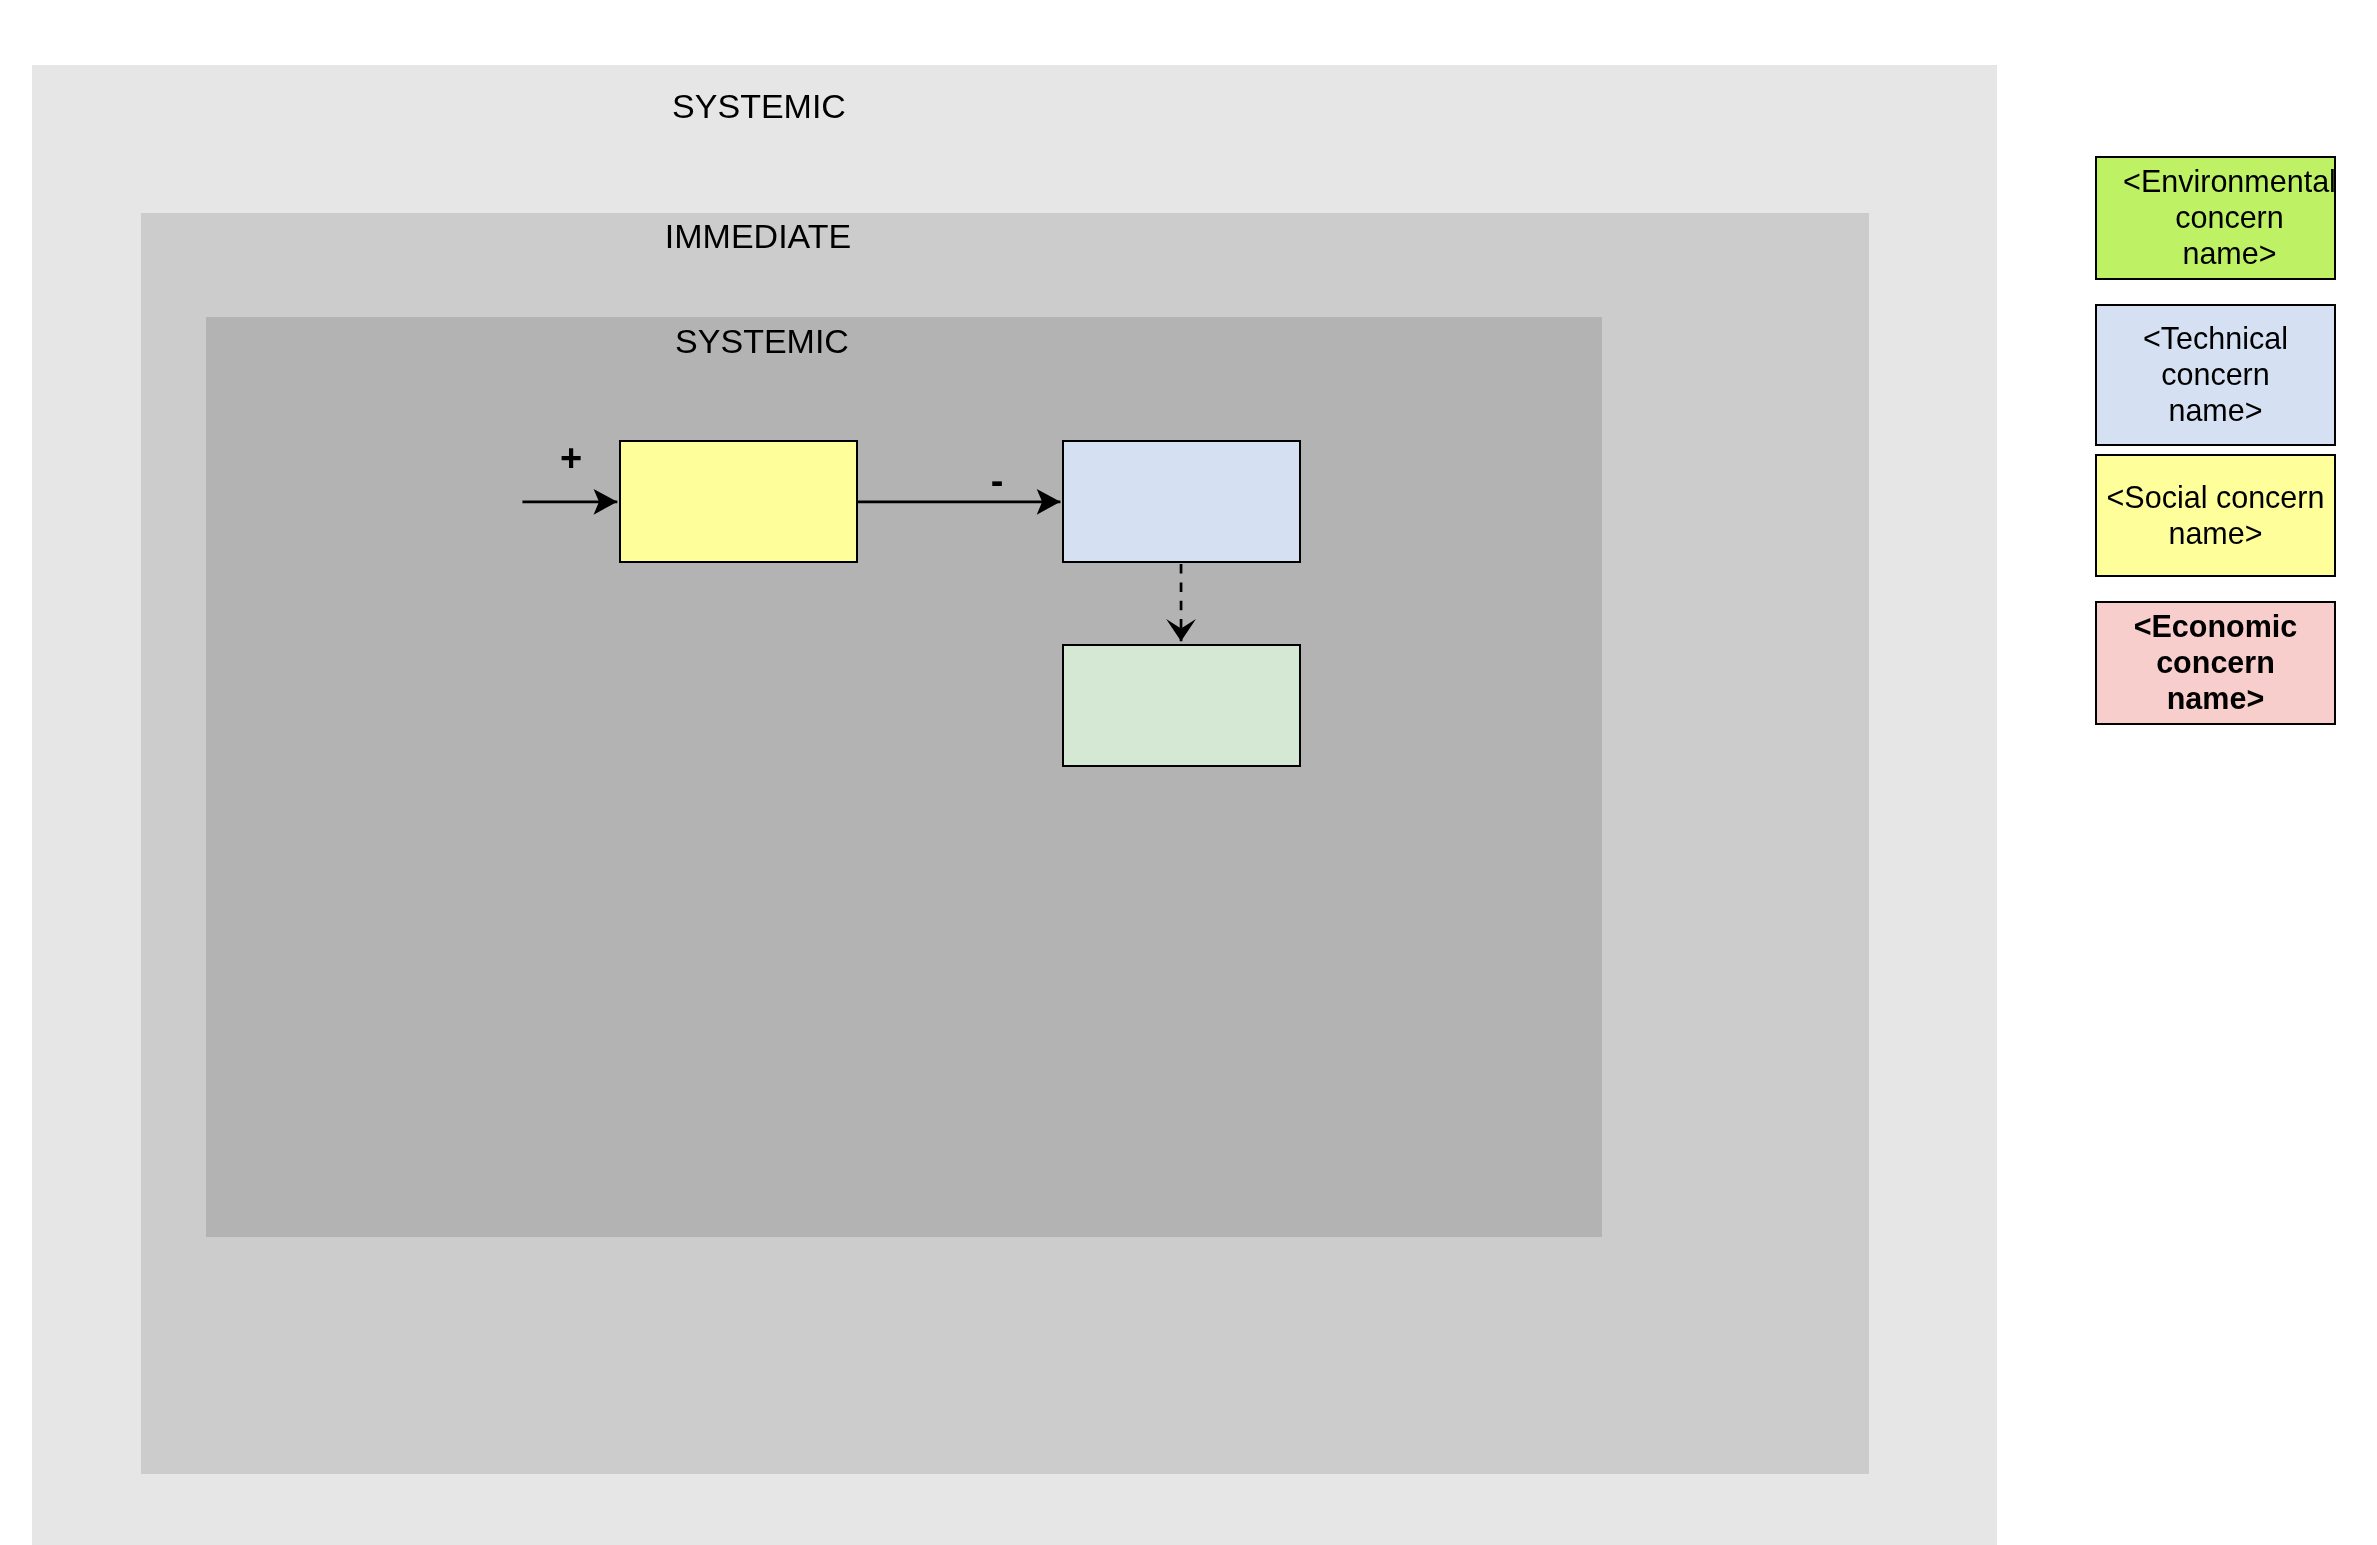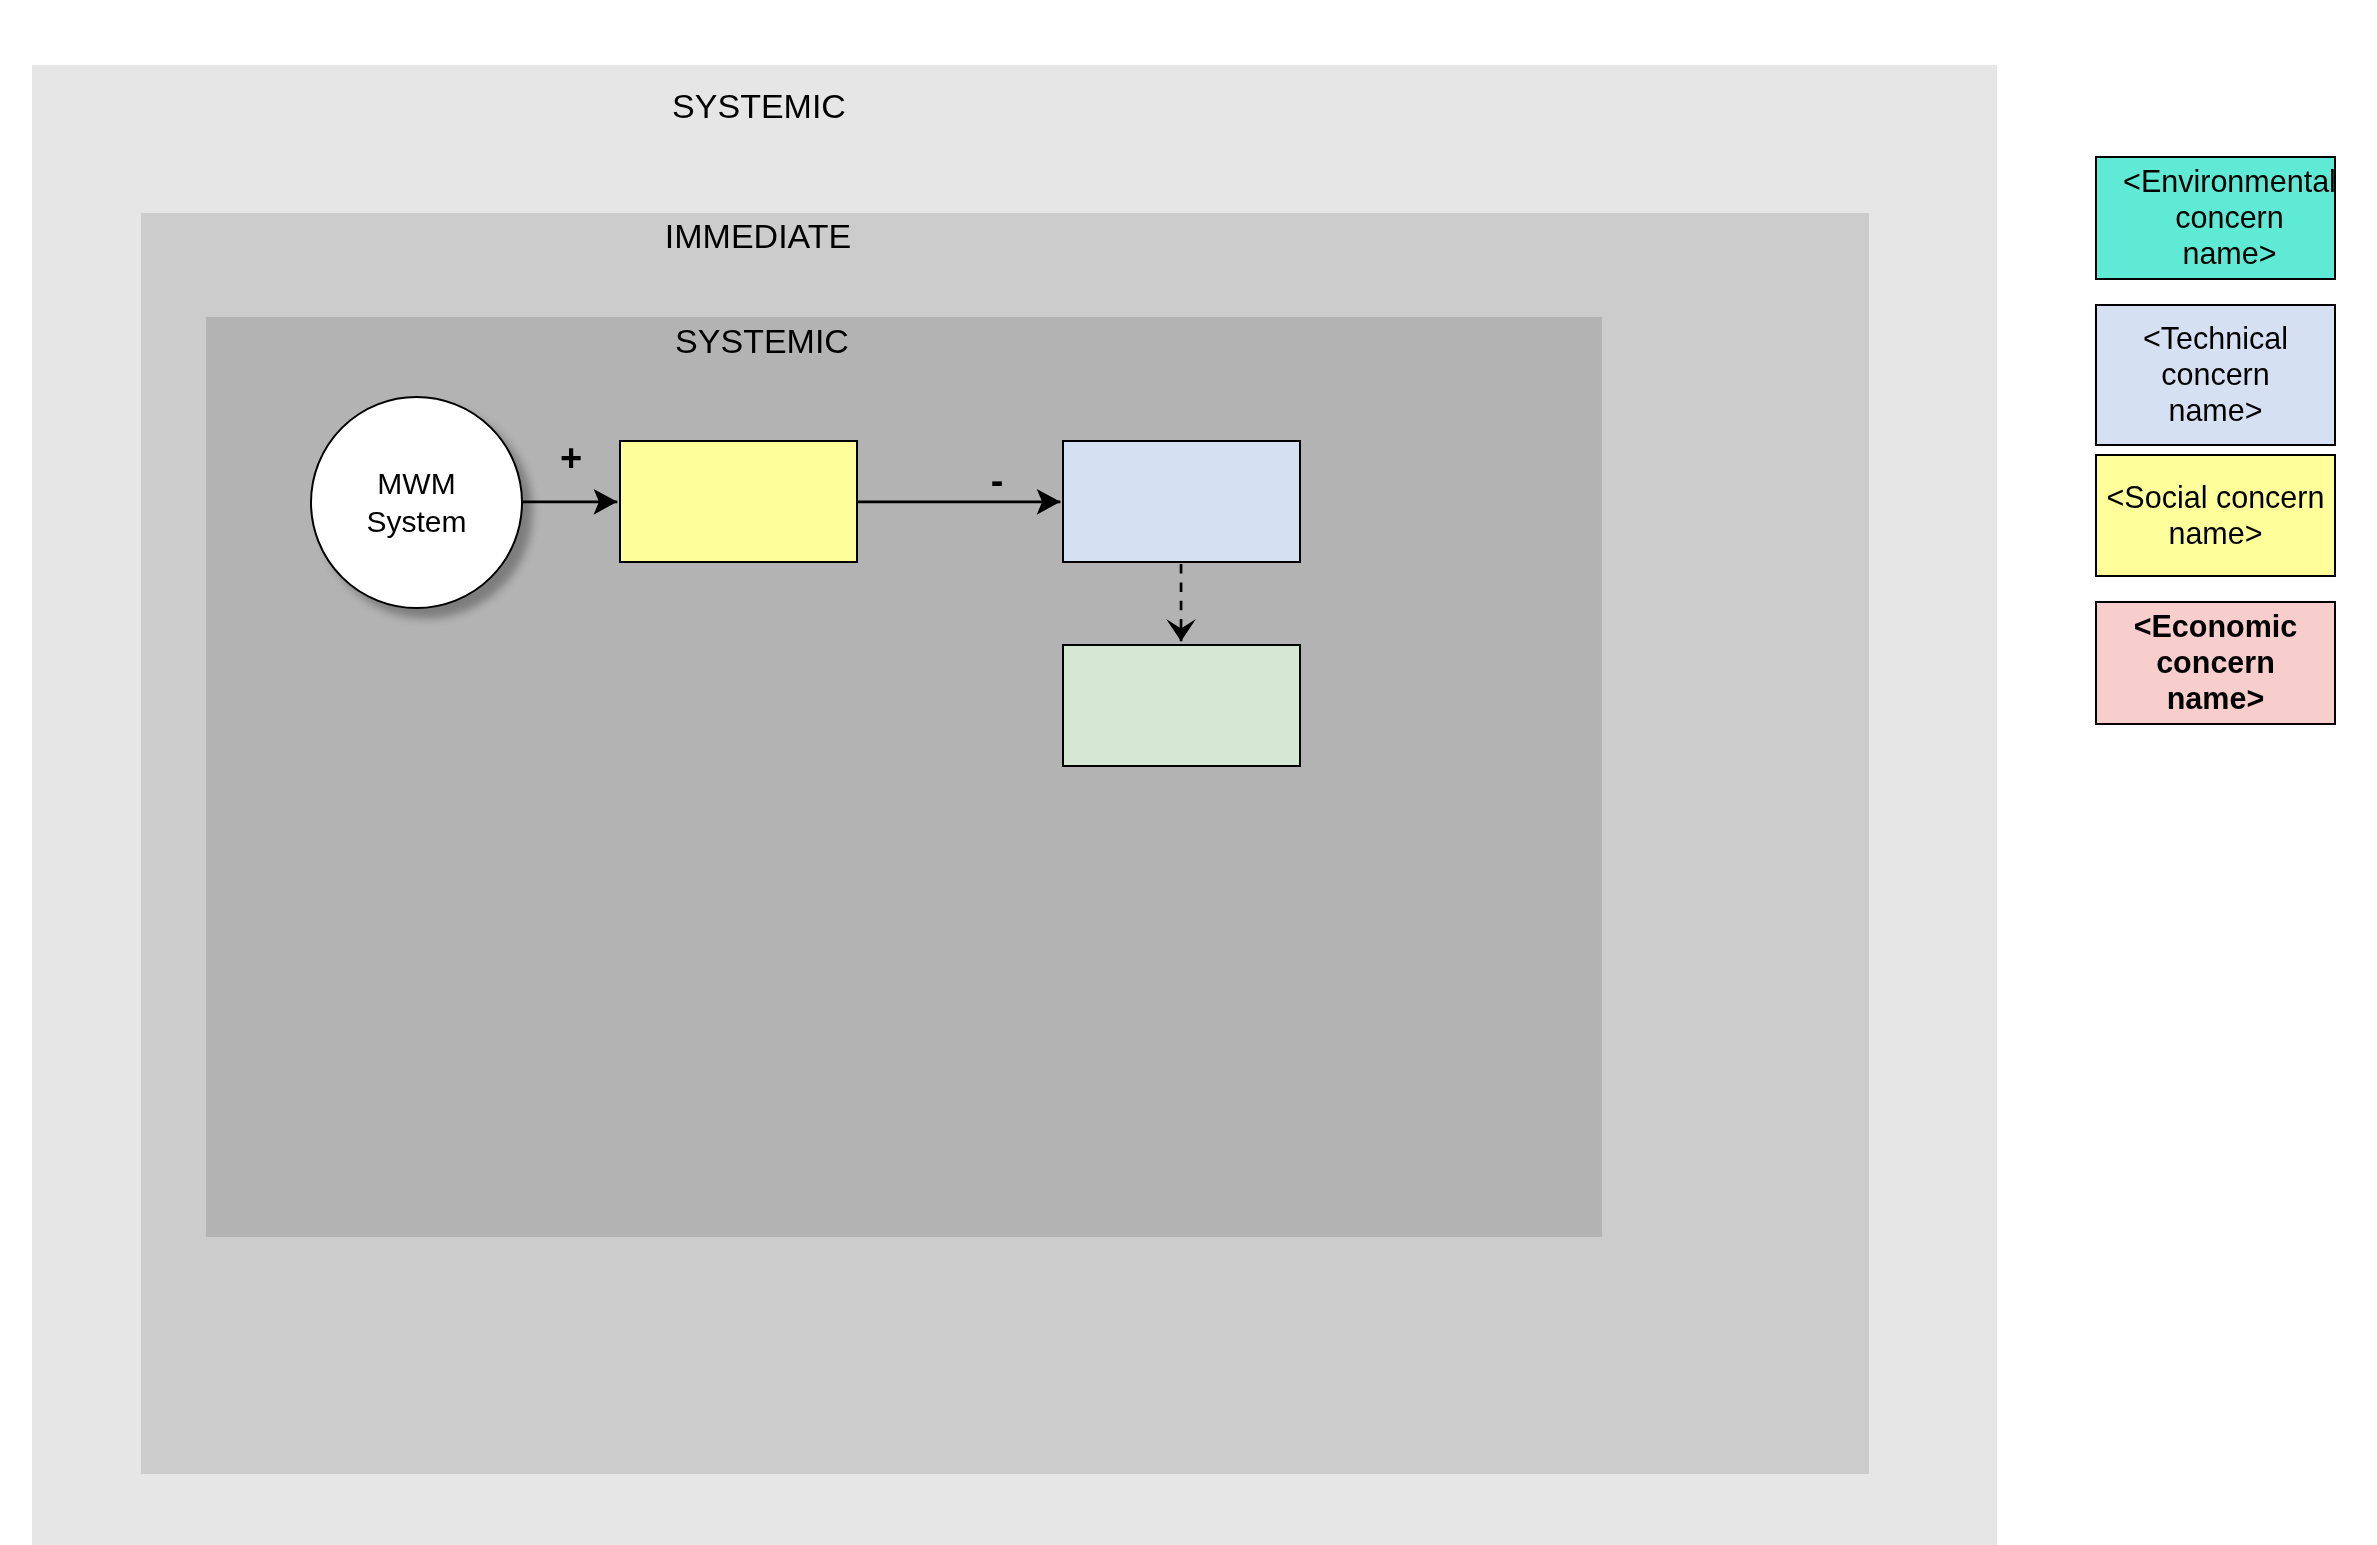--- a/index.html
+++ b/index.html
@@ -94,29 +94,25 @@
       </marker>
     </defs>
     <line x1="771" y1="693" x2="911" y2="693" stroke="#000" stroke-width="4" marker-end="url(#mArrow)"></line>
     <line x1="1266" y1="693" x2="1565" y2="693" stroke="#000" stroke-width="4" marker-end="url(#mArrow)"></line>
     <line x1="1743" y1="785" x2="1743" y2="899" stroke="#000" stroke-width="4" stroke-dasharray="14 13" marker-end="url(#mOpenV)"></line>
   </svg>
 
   <div class="edge-sign" id="sign-plus">+</div>
   <div class="edge-sign" id="sign-minus">-</div>
 
-  <div class="node" id="node-system" style="background-color: rgb(255, 255, 255);">
-    <span class="multiline">MWM
-System</span>
-  </div>
   <div class="node" id="node-social" style="background-color: rgb(254, 254, 155);"></div>
   <div class="node" id="node-technical" style="background-color: rgb(213, 225, 243);"></div>
   <div class="node" id="node-environmental" style="background-color: rgb(213, 232, 212);"></div>
 
-  <div class="legend-item" id="legend-environmental" style="background-color: #5eead4; padding-left: 28px;">
+  <div class="legend-item" id="legend-environmental" style="background-color: #bef264; padding-left: 28px;">
     <span class="multiline">&lt;Environmental
 concern
 name&gt;</span>
   </div>
   <div class="legend-item" id="legend-technical" style="background-color: rgb(213, 225, 243);">
     <span class="multiline">&lt;Technical
 concern
 name&gt;</span>
   </div>
   <div class="legend-item" id="legend-social" style="background-color: rgb(254, 254, 155);">

